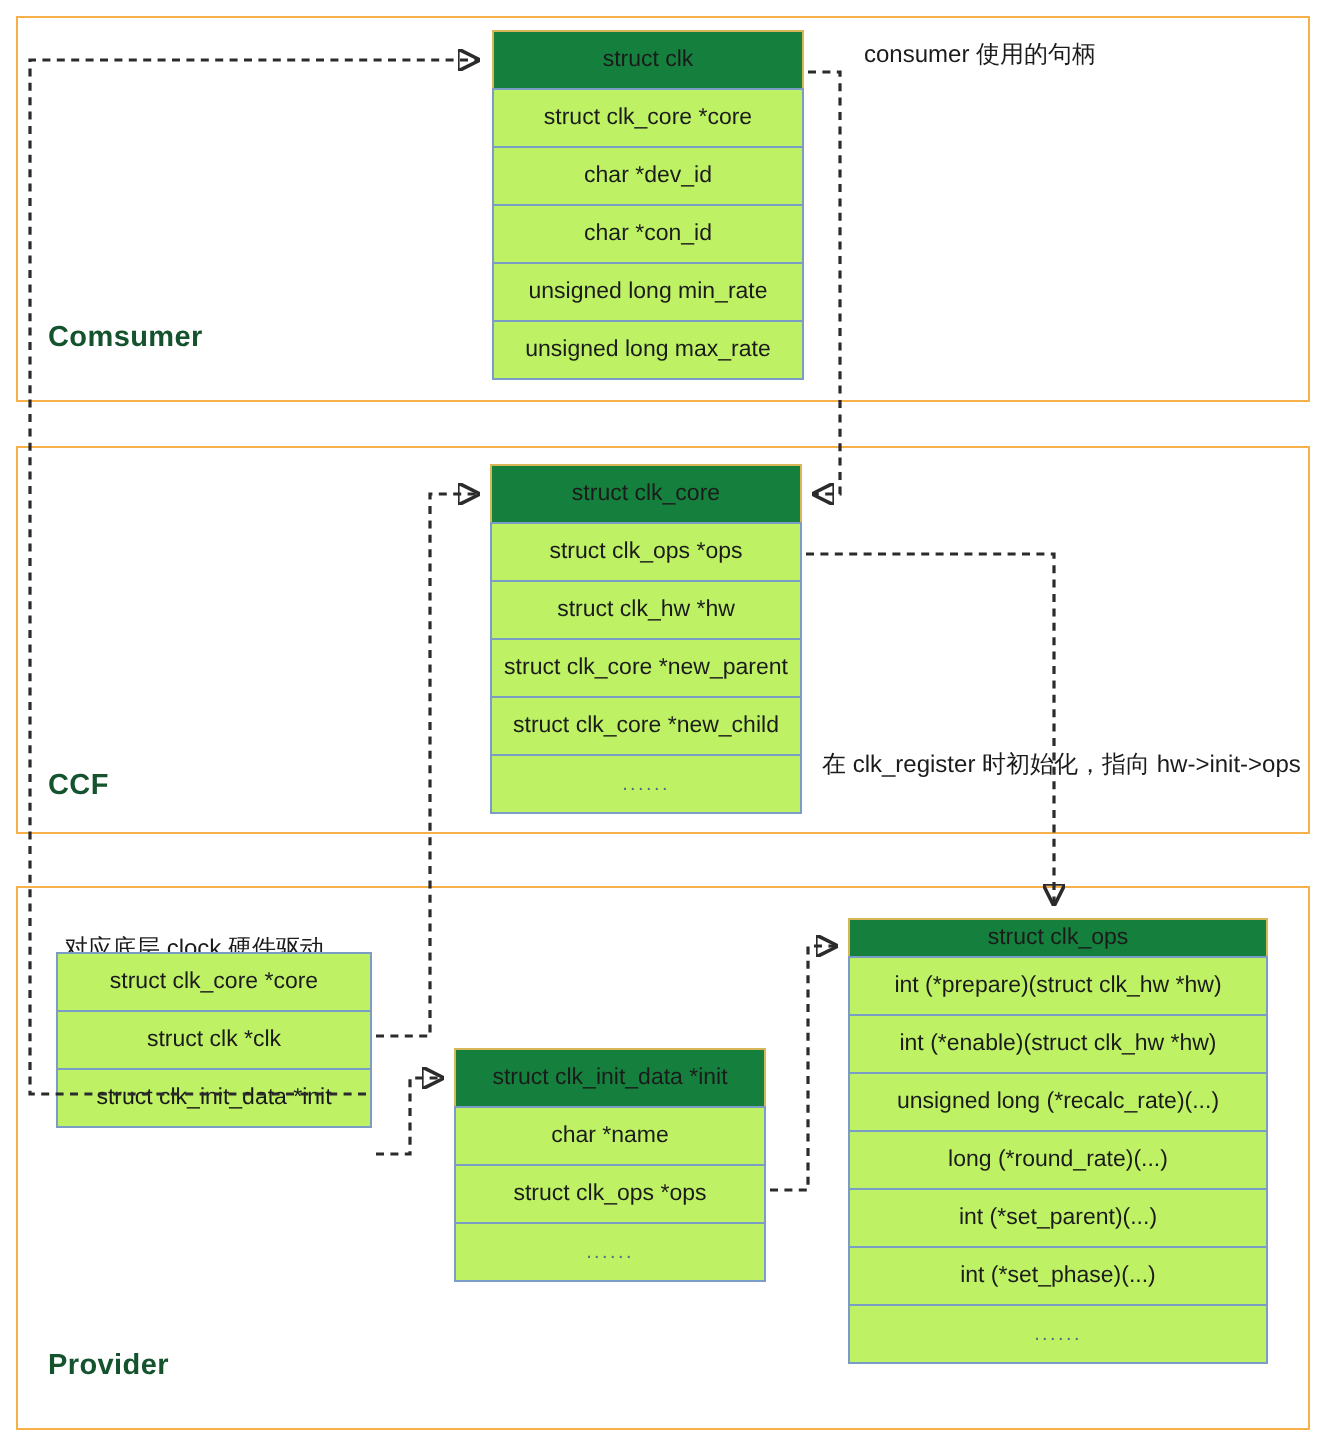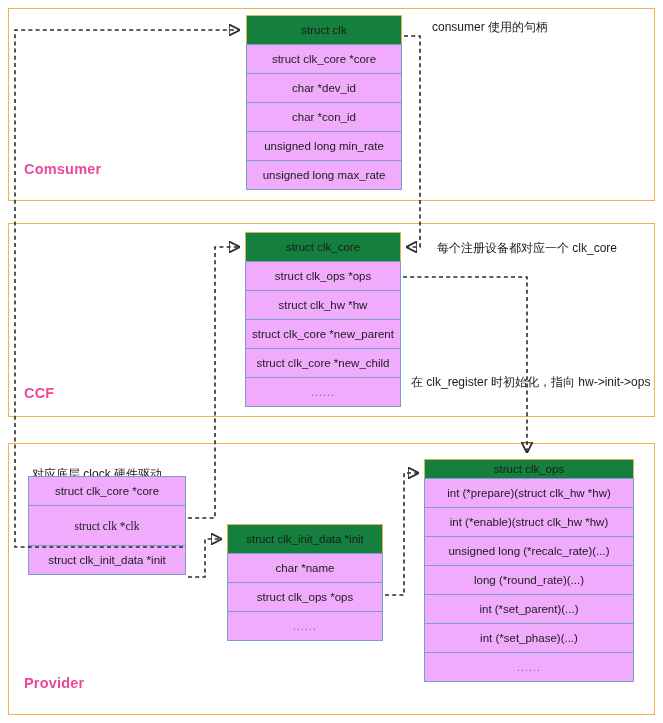--- a/index.html
+++ b/index.html
@@ -22,36 +22,36 @@
   }
   
   .panel {
     position: absolute;
     border: 1.6px solid #f5b04a;
     box-sizing: border-box;
     background: transparent;
   }
   .panel-label {
     position: absolute;
-    color: #ec4899;
+    color: #14532d;
     font-weight: bold;
     font-size: 14.5px;
     letter-spacing: .2px;
     white-space: nowrap;
   }
   
   .sbox {
     position: absolute;
     box-sizing: border-box;
     background: #dae8fc;
   }
   .srow {
     box-sizing: border-box;
     border: 1px solid #7a9cc6;
-    background: #f0abfc;
+    background: #bef264;
     color: #1b1b1b;
     font-size: 11.5px;
     display: flex;
     align-items: center;
     justify-content: center;
     text-align: center;
     white-space: nowrap;
     margin-top: -1px;
   }
   .srow.head {
@@ -112,29 +112,28 @@
 
   <div class="sbox" style="left:245px; top:232px; width:156px;">
     <div class="srow head" style="height:30px;">struct clk_core</div>
     <div class="srow" style="height:30px;">struct clk_ops *ops</div>
     <div class="srow" style="height:30px;">struct clk_hw *hw</div>
     <div class="srow" style="height:30px;">struct clk_core *new_parent</div>
     <div class="srow" style="height:30px;">struct clk_core *new_child</div>
     <div class="srow dots" style="height:30px;">......</div>
   </div>
 
-  <div class="note" style="left:437px; top:240px;">每个注册设备都对应一个 clk_core</div>
 
   <div class="note" style="left:411px; top:374px;">在 clk_register 时初始化，指向 hw-&gt;init-&gt;ops</div>
 
   <div class="note" style="left:32px; top:466px;">对应底层 clock 硬件驱动</div>
 
   <div class="sbox" style="left:28px; top:477px; width:158px;">
     <div class="srow" style="height:30px;">struct clk_core *core</div>
-    <div class="srow" style="height:41px;font-family:Liberation Serif, serif;">struct clk *clk</div>
+    <div class="srow" style="height:30px;">struct clk *clk</div>
     <div class="srow" style="height:30px;">struct clk_init_data *init</div>
   </div>
 
   <div class="sbox" style="left:227px; top:524px; width:156px;">
     <div class="srow head" style="height:30px;">struct clk_init_data *init</div>
     <div class="srow" style="height:30px;">char *name</div>
     <div class="srow" style="height:30px;">struct clk_ops *ops</div>
     <div class="srow dots" style="height:30px;">......</div>
   </div>
 

